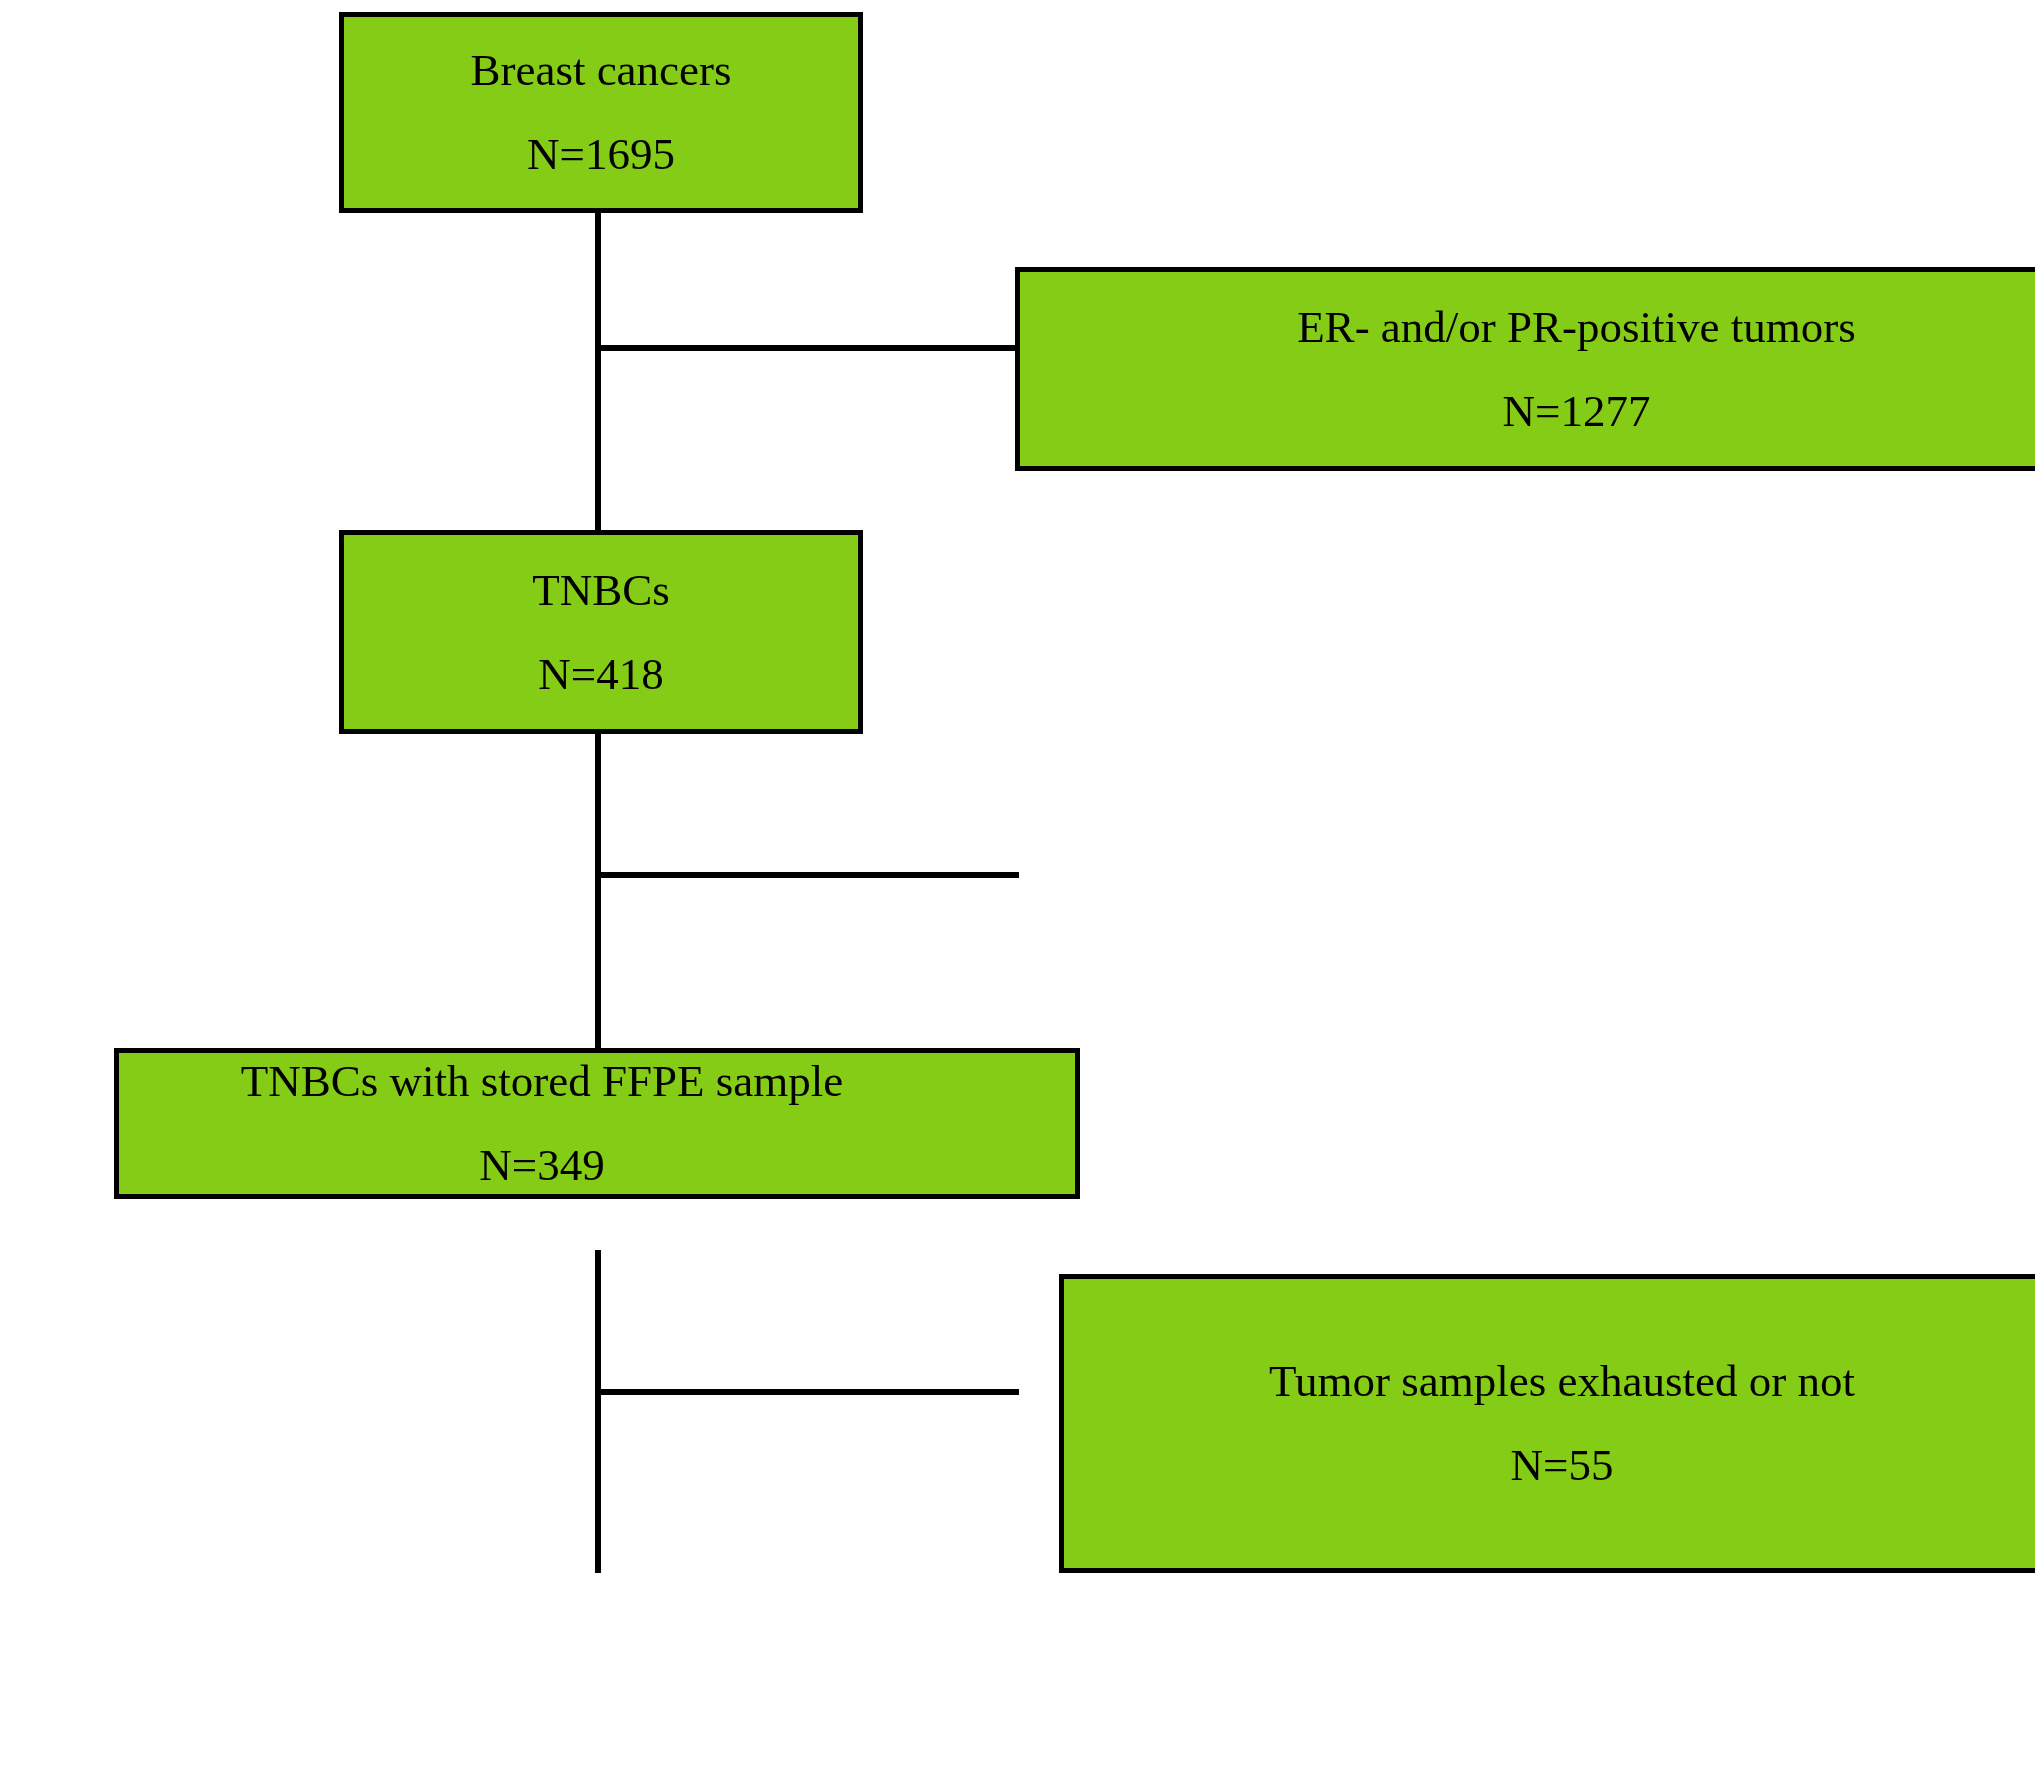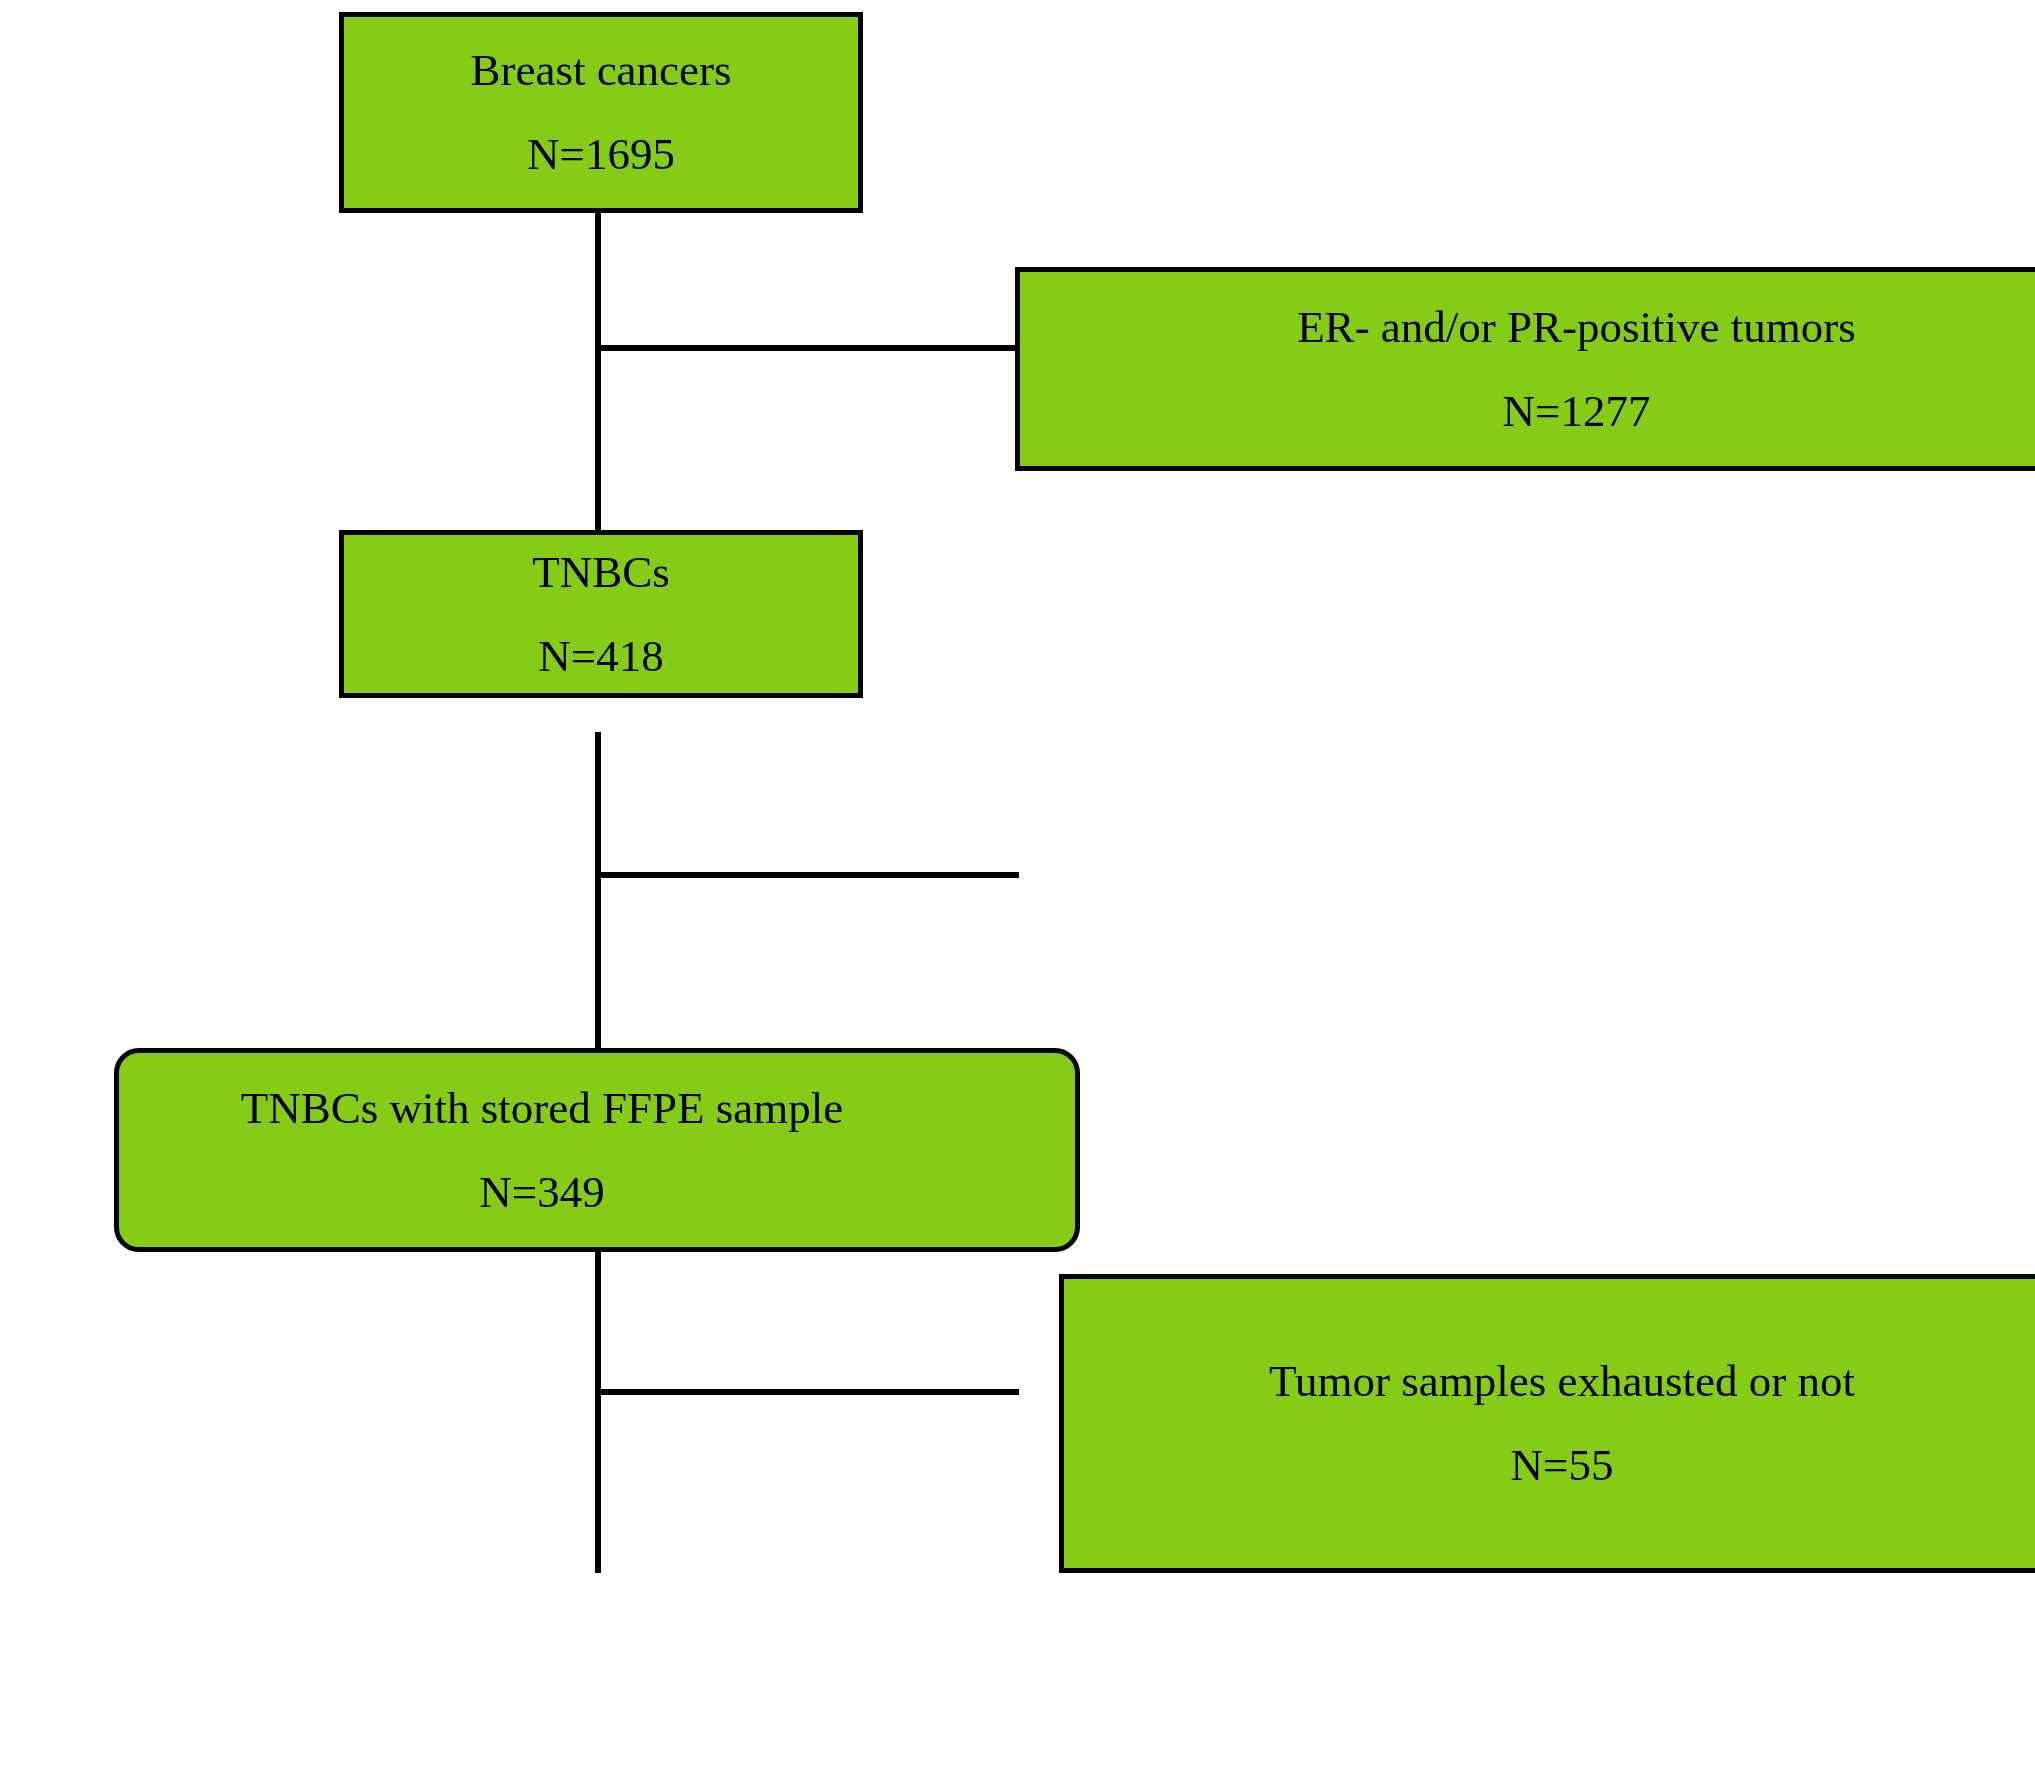--- a/index.html
+++ b/index.html
@@ -84,29 +84,29 @@
     </div>
   </div>
 
   <div class="node" style="left:1015px; top:267px; width:1123px; height:204px;">
     <div class="inner">
       <div class="line">ER- and/or PR-positive tumors</div>
       <div class="line">N=1277</div>
     </div>
   </div>
 
-  <div class="node" style="left:339px; top:530px; width:524px; height:168px;">
+  <div class="node" style="left:339px; top:530px; width:524px; height:204px;">
     <div class="inner">
       <div class="line">TNBCs</div>
       <div class="line">N=418</div>
     </div>
   </div>
 
 
-  <div class="node" style="left:114px; top:1048px; width:966px; height:204px;border-radius:25px;">
+  <div class="node" style="left:114px; top:1048px; width:966px; height:151px;">
     <div class="inner" style="margin-right:110px;">
       <div class="line">TNBCs with stored FFPE sample</div>
       <div class="line">N=349</div>
     </div>
   </div>
 
   <div class="node" style="left:1015px; top:1274px; width:1006px; height:299px;margin-left:44px;">
     <div class="inner">
       <div class="line">Tumor samples exhausted or not</div>
       <div class="line">N=55</div>

